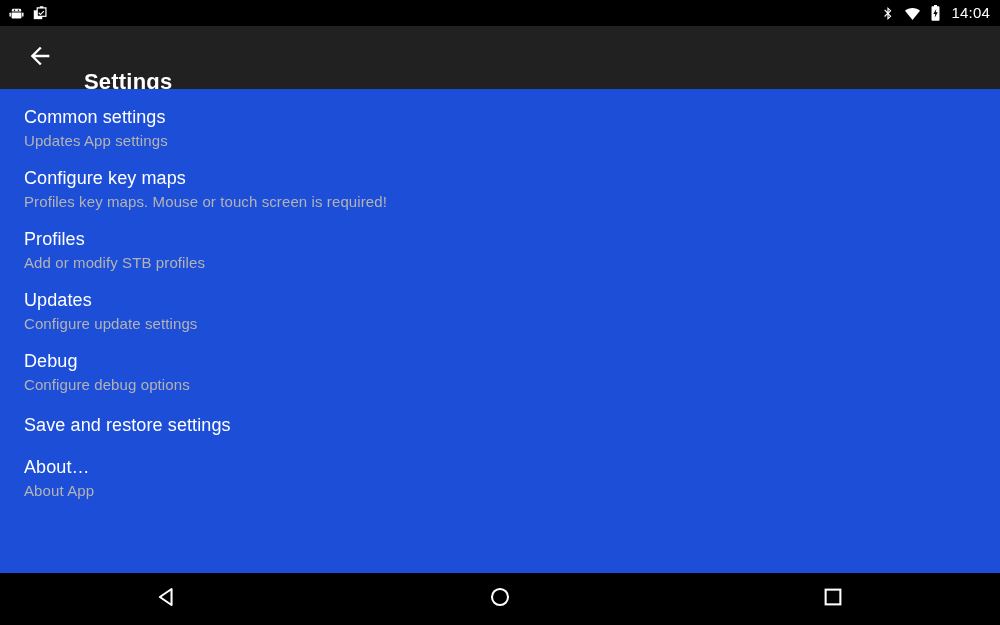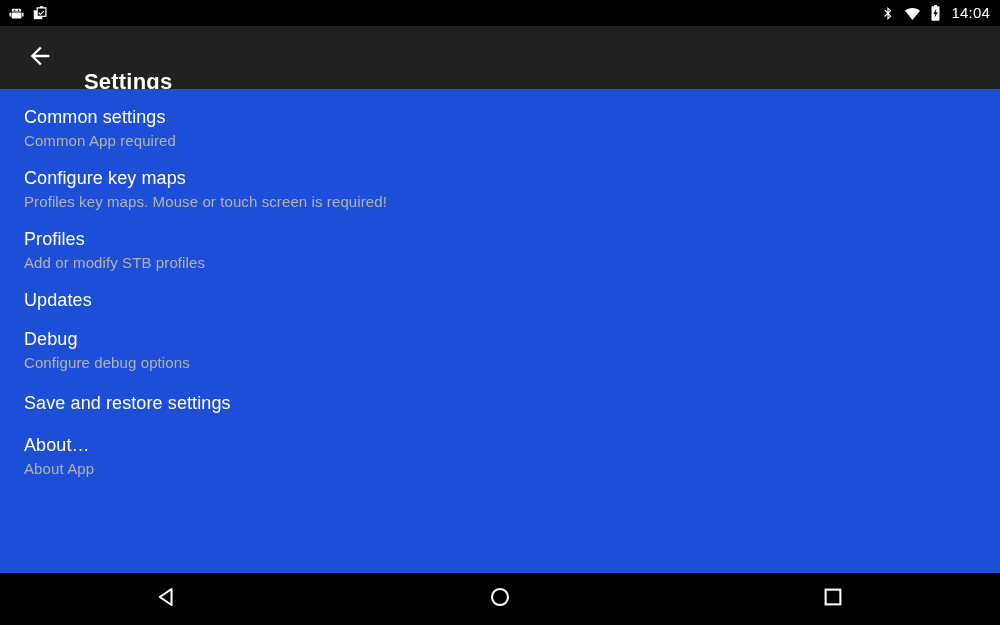--- a/index.html
+++ b/index.html
@@ -200,35 +200,36 @@
         </svg>
       </span>
     </div>
     <div class="toolbar-title">Settings</div>
   </div>
 
   <div class="content">
 
     <div class="pref-item">
       <div class="pref-title">Common settings</div>
-      <div class="pref-summary">Common App required</div>
+      <div class="pref-summary">Updates App settings</div>
     </div>
 
     <div class="pref-item">
       <div class="pref-title">Configure key maps</div>
       <div class="pref-summary">Profiles key maps. Mouse or touch screen is required!</div>
     </div>
 
     <div class="pref-item">
       <div class="pref-title">Profiles</div>
       <div class="pref-summary">Add or modify STB profiles</div>
     </div>
 
     <div class="pref-item">
       <div class="pref-title">Updates</div>
+      <div class="pref-summary">Configure update settings</div>
     </div>
 
     <div class="pref-item">
       <div class="pref-title">Debug</div>
       <div class="pref-summary">Configure debug options</div>
     </div>
 
     <div class="pref-item no-summary">
       <div class="pref-title">Save and restore settings</div>
     </div>

